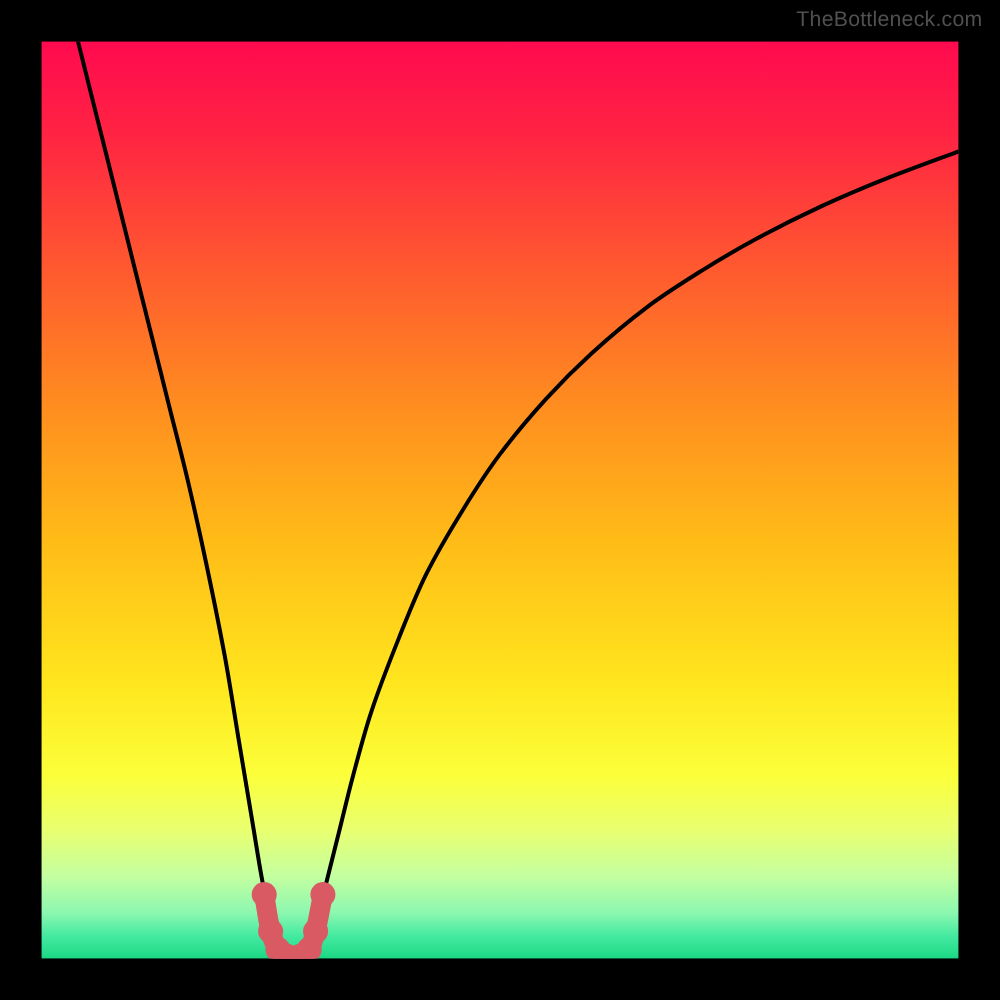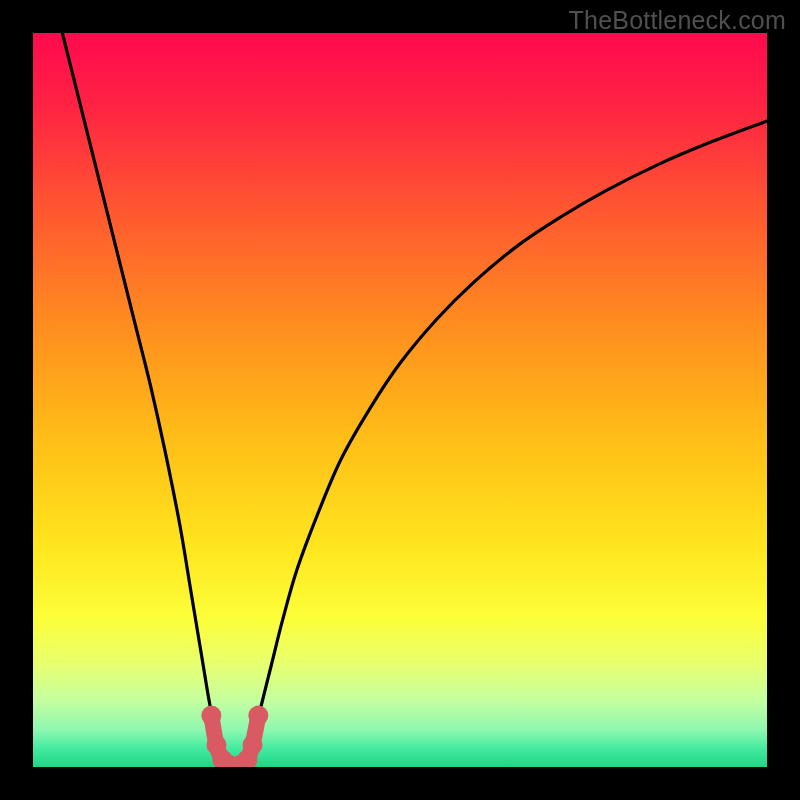--- a/index.html
+++ b/index.html
@@ -25,21 +25,21 @@
     top: 33px;
     width: 734px;
     height: 734px;
     overflow: hidden;
   }
   .watermark {
     position: absolute;
     top: 6px;
     right: 14px;
     color: #505050;
-    font-size: 25px;
+    font-size: 17px;
     font-weight: 400;
     letter-spacing: 0.2px;
     user-select: none;
   }
   svg { display: block; }
 </style>
 </head>
 <body>
 
 <div class="frame">

